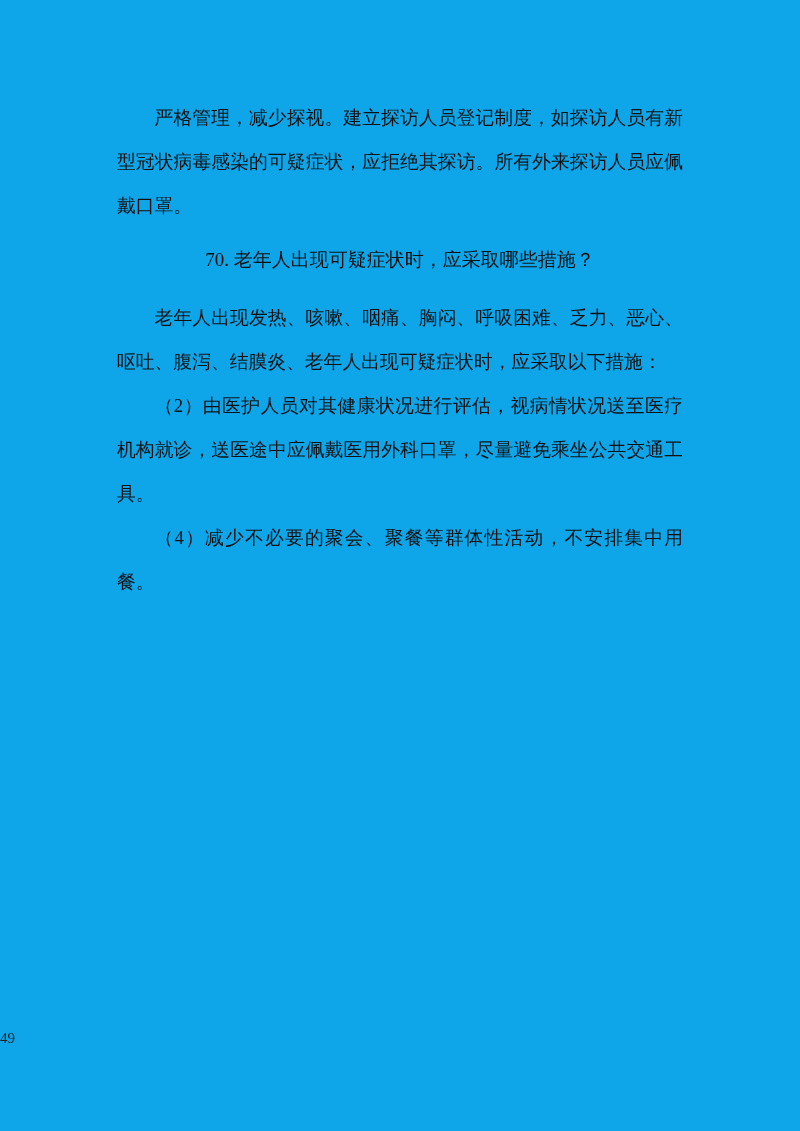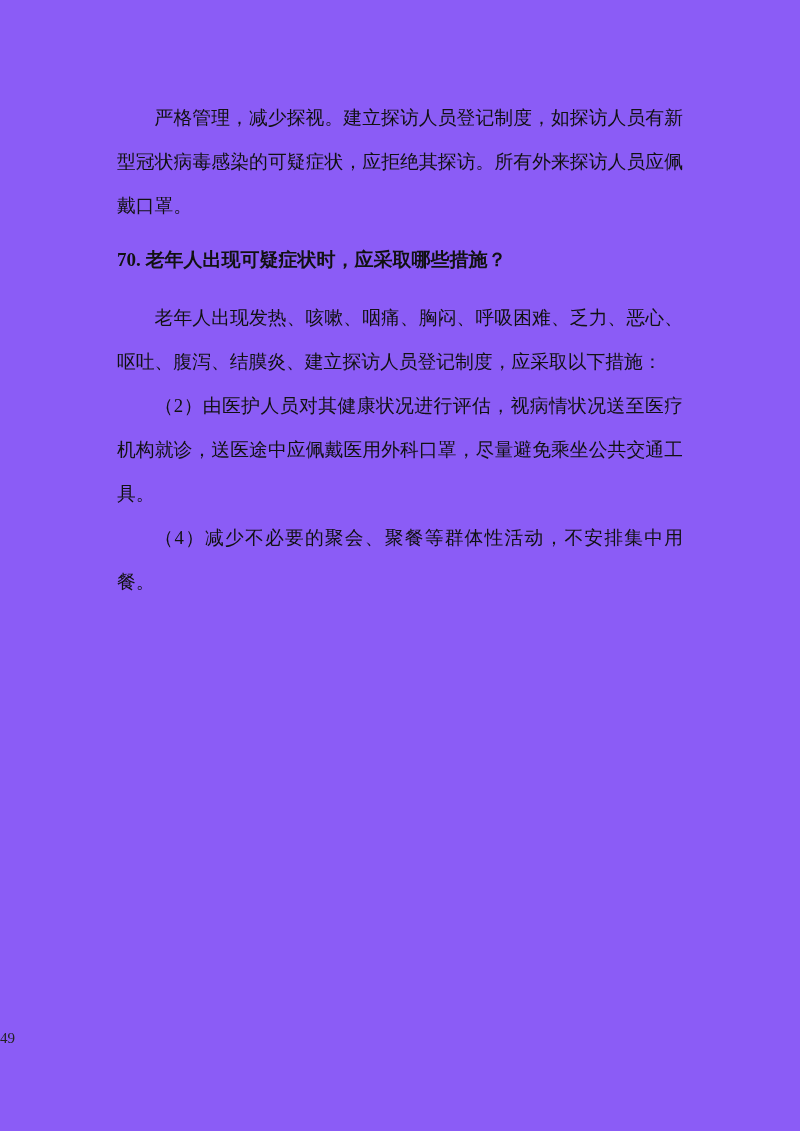--- a/index.html
+++ b/index.html
@@ -4,21 +4,21 @@
 <style>
   html, body {
     margin: 0;
     padding: 0;
     background: #ffffff;
   }
   .page {
     position: relative;
     width: 800px;
     height: 1131px;
-    background: #8b5cf6;
+    background: #0ea5e9;
     font-family: "Liberation Serif", "DejaVu Serif", serif;
     color: #111111;
     overflow: hidden;
   }
   .content {
     position: absolute;
     left: 117px;
     top: 96px;
     width: 566px;
   }
@@ -27,23 +27,23 @@
     font-size: 18.8px;
     line-height: 44px;
     text-align: justify;
     text-indent: 2em;
     word-break: break-all;
   }
   .heading {
     margin: 10px 0 14px 0;
     font-size: 19px;
     line-height: 44px;
-    font-weight: bold;
+    font-weight: normal;
     text-indent: 0;
-    text-align: left;
+    text-align: center;
   }
   .page-number {
     position: absolute;
     left: 0;
     width: 800px;
     top: 1028px;
     text-align: left;
     font-size: 15px;
     line-height: 20px;
     color: #222222;
@@ -51,21 +51,21 @@
 </style>
 </head>
 <body>
 
 <div class="page">
   <div class="content">
     <p class="para">严格管理，减少探视。建立探访人员登记制度，如探访人员有新型冠状病毒感染的可疑症状，应拒绝其探访。所有外来探访人员应佩戴口罩。</p>
 
     <h2 class="heading">70. 老年人出现可疑症状时，应采取哪些措施？</h2>
 
-    <p class="para">老年人出现发热、咳嗽、咽痛、胸闷、呼吸困难、乏力、恶心、呕吐、腹泻、结膜炎、建立探访人员登记制度，应采取以下措施：</p>
+    <p class="para">老年人出现发热、咳嗽、咽痛、胸闷、呼吸困难、乏力、恶心、呕吐、腹泻、结膜炎、老年人出现可疑症状时，应采取以下措施：</p>
 
 
     <p class="para">（2）由医护人员对其健康状况进行评估，视病情状况送至医疗机构就诊，送医途中应佩戴医用外科口罩，尽量避免乘坐公共交通工具。</p>
 
 
     <p class="para">（4）减少不必要的聚会、聚餐等群体性活动，不安排集中用餐。</p>
 
   </div>
 
   <div class="page-number">49</div>

